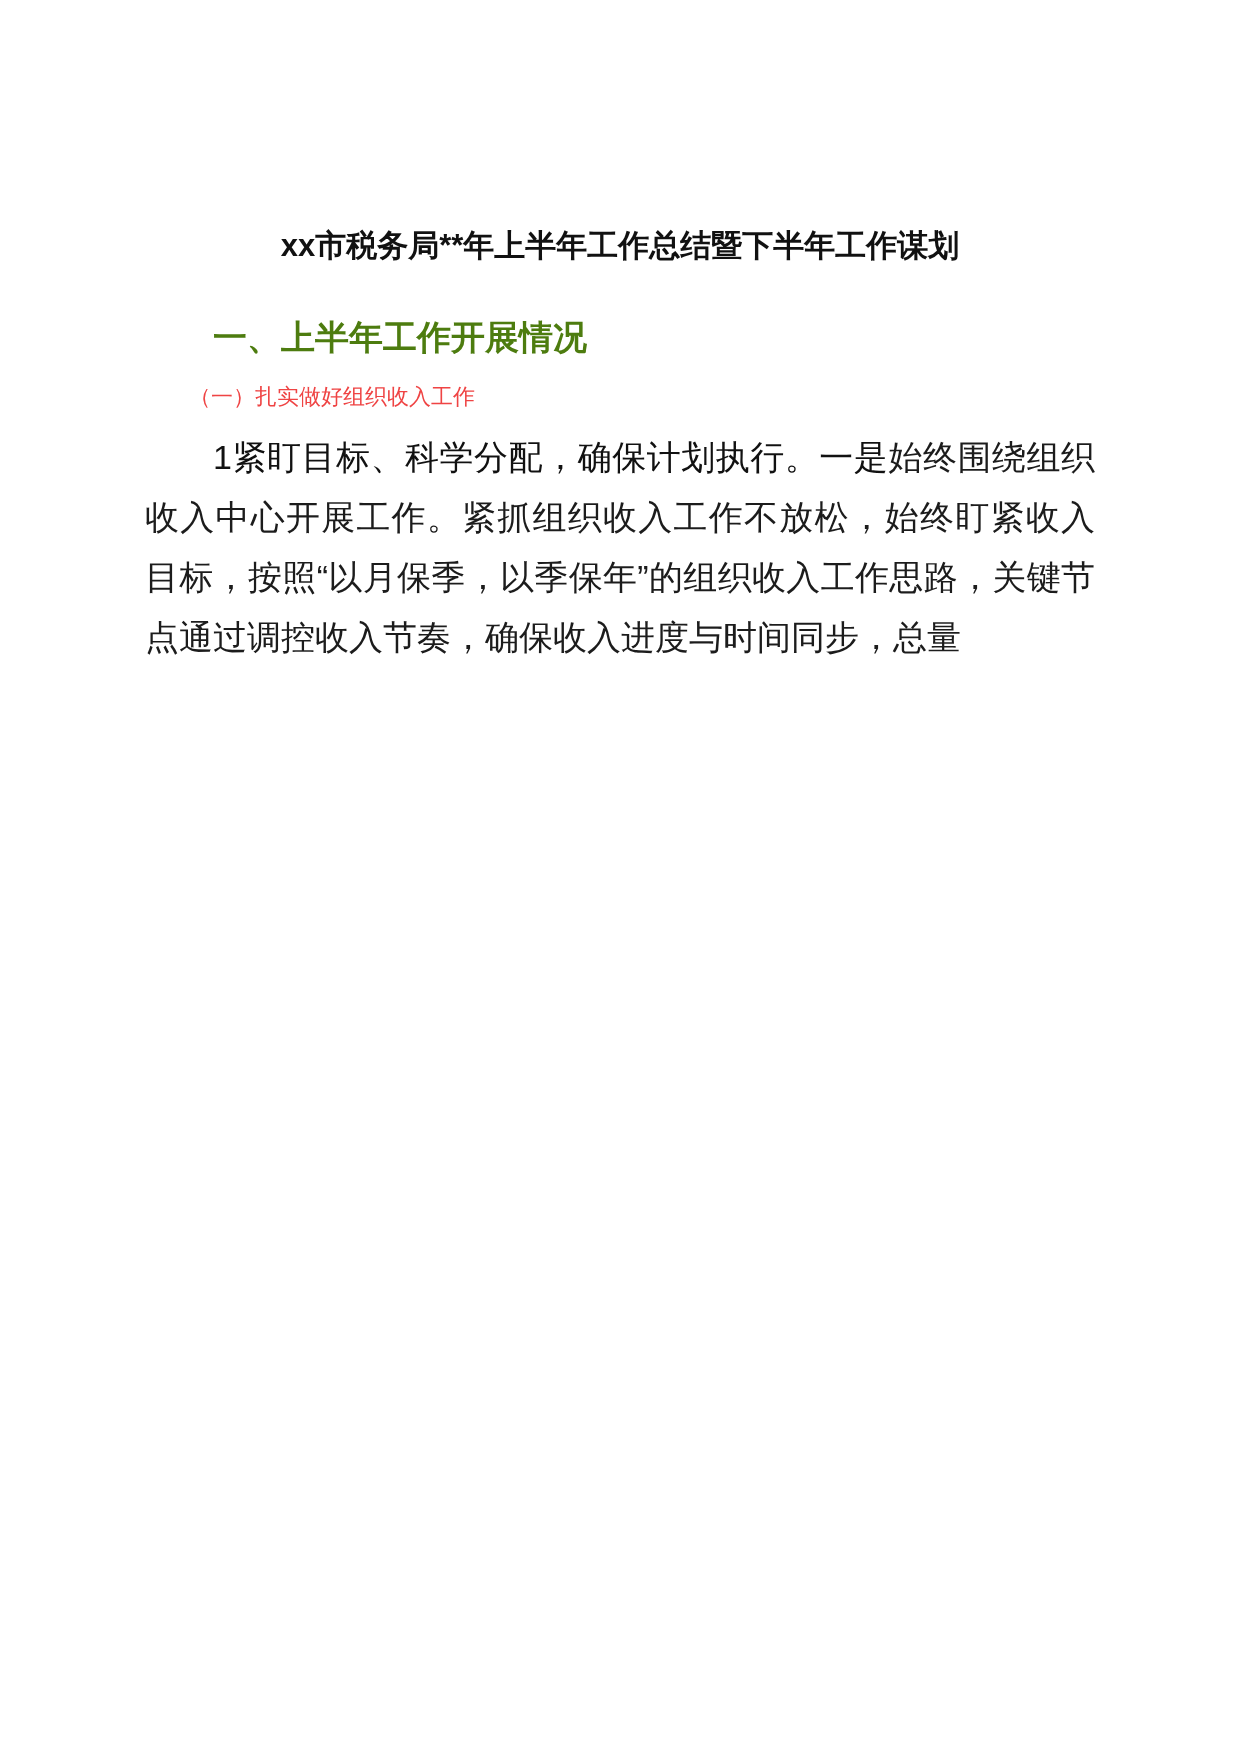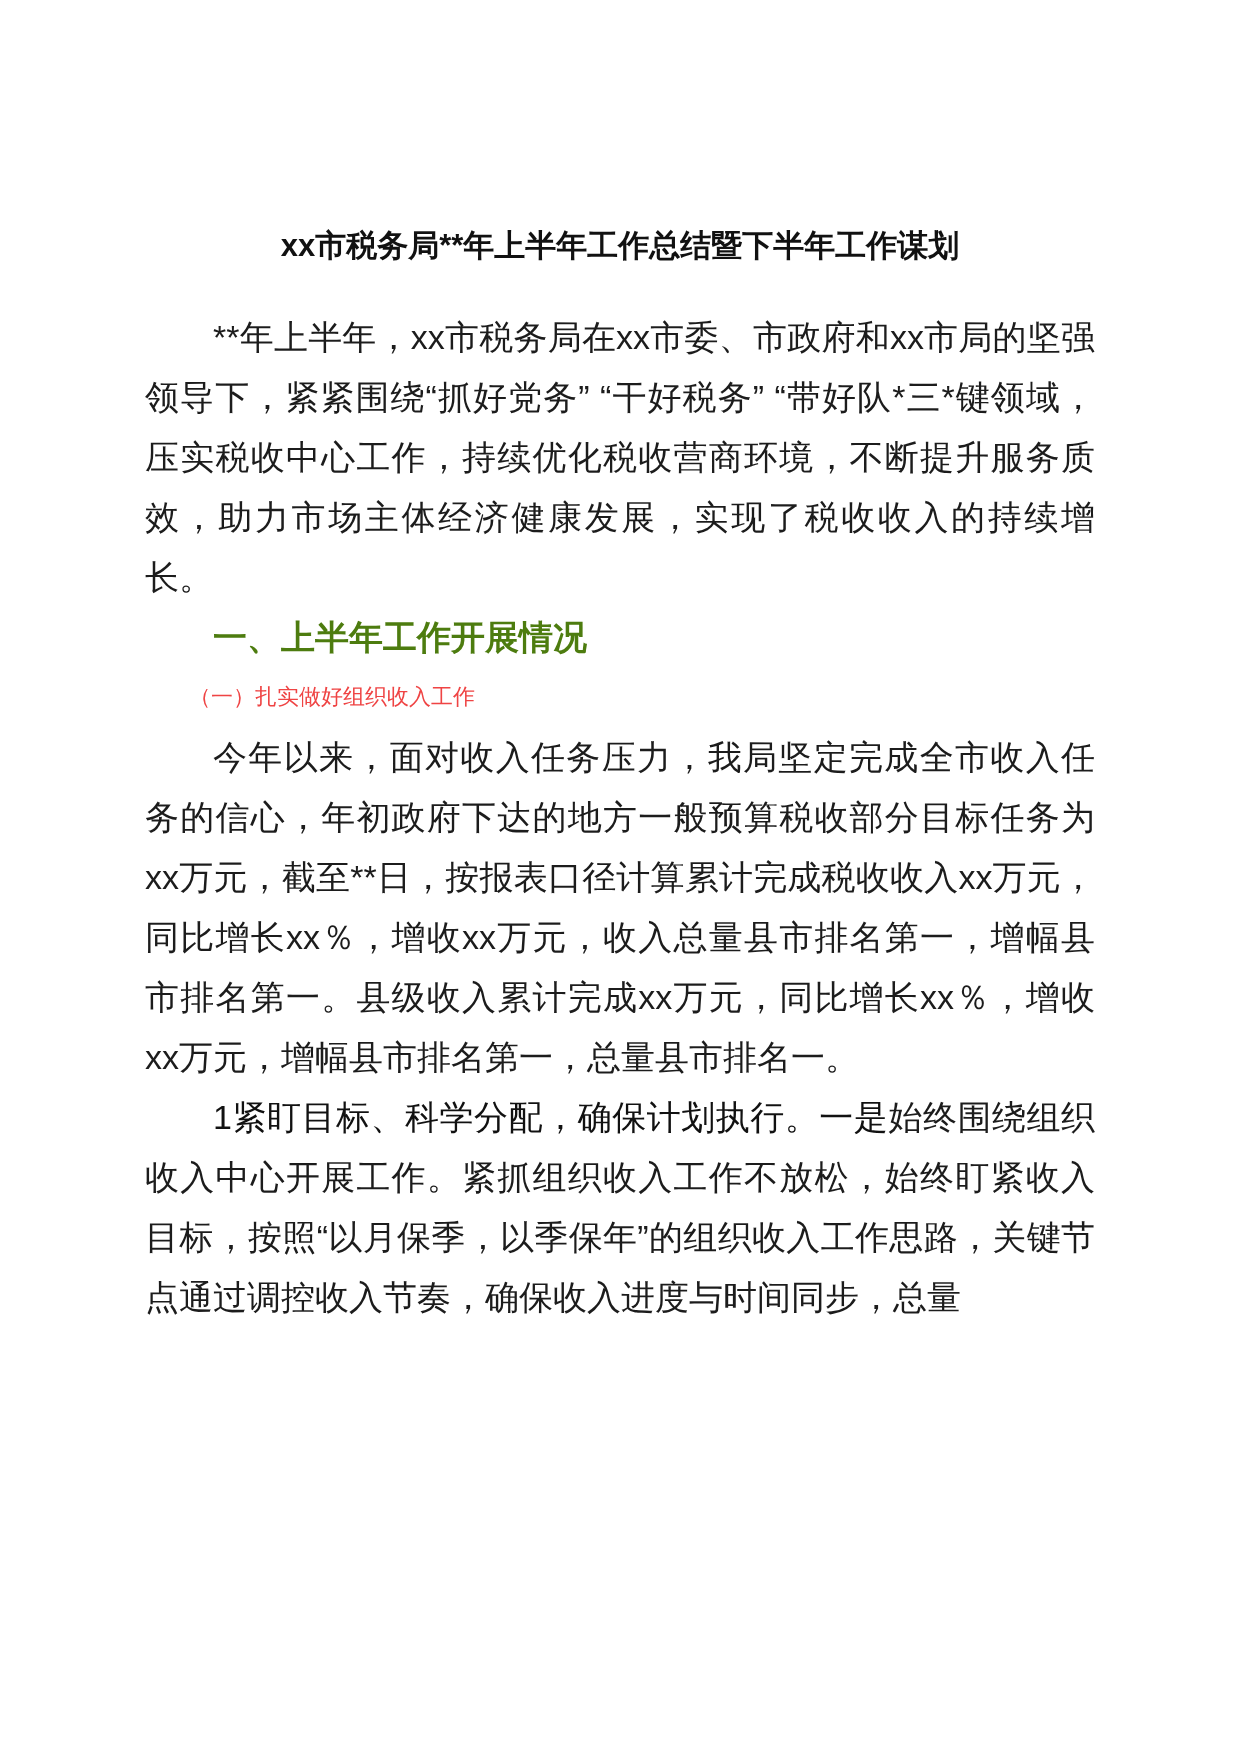--- a/index.html
+++ b/index.html
@@ -48,24 +48,22 @@
     color: #111111;
   }
 </style>
 </head>
 <body>
 
 <div class="page">
 
   <div class="doc-title">xx市税务局**年上半年工作总结暨下半年工作谋划</div>
 
-  <p class="body-para">**年上半年，xx市税务局在xx市委、市政府和xx市局的坚强领导下，紧紧围绕“抓好党务” “干好税务” “带好队*三*键领域，压实税收中心工作，持续优化税收营商环境，不断提升服务质效，助力市场主体经济健康发展，实现了税收收入的持续增长。</p>
 
   <p class="heading-1">一、上半年工作开展情况</p>
 
   <p class="heading-2">（一）扎实做好组织收入工作</p>
 
-  <p class="body-para">今年以来，面对收入任务压力，我局坚定完成全市收入任务的信心，年初政府下达的地方一般预算税收部分目标任务为xx万元，截至**日，按报表口径计算累计完成税收收入xx万元，同比增长xx％，增收xx万元，收入总量县市排名第一，增幅县市排名第一。县级收入累计完成xx万元，同比增长xx％，增收xx万元，增幅县市排名第一，总量县市排名一。</p>
 
 
   <p class="body-para"><span class="bold-lead">1紧盯目标、科学分配，确保计划执行。一是</span><span>始终围绕组织收入中心开展工作。紧抓组织收入工作不放松，始终盯紧收入目标，按照“以月保季，以季保年”的组织收入工作思路，关键节点通过调控收入节奏，确保收入进度与时间同步，总量</span></p>
 
 </div>
 
 </body></html>

